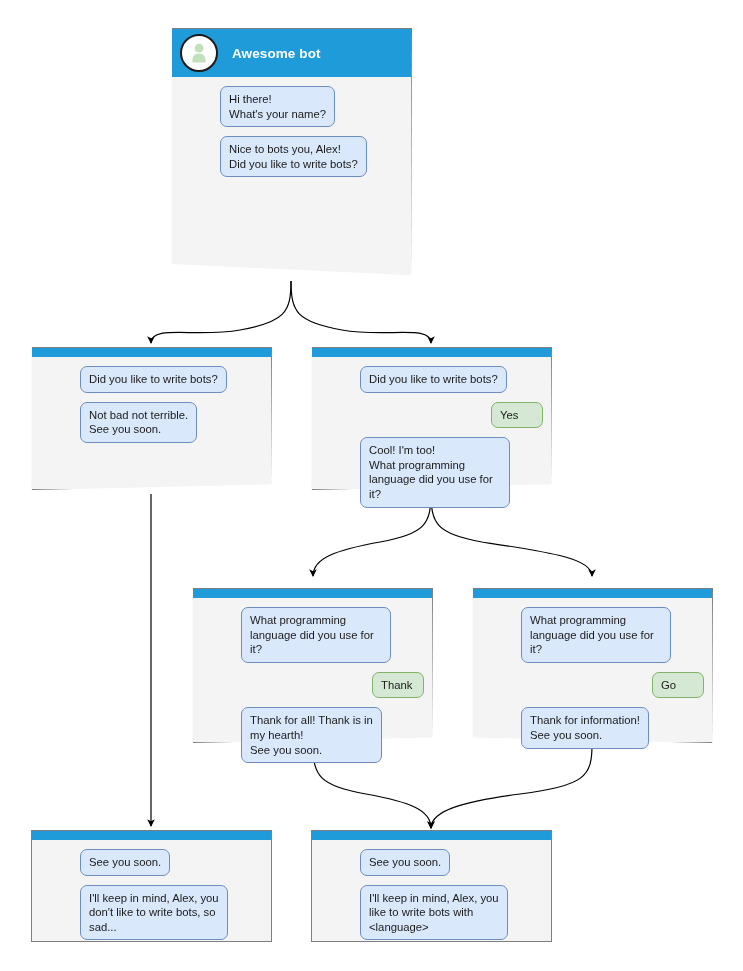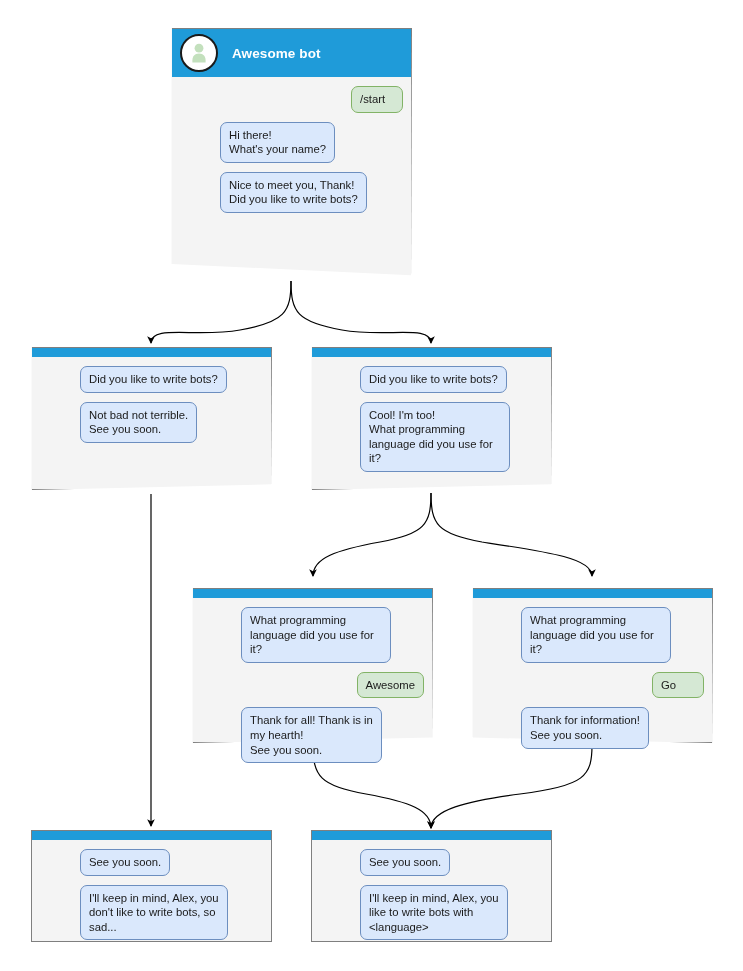--- a/index.html
+++ b/index.html
@@ -144,29 +144,26 @@
     <div class="card-titlebar main-head" style="height:48px; left:1px; width:239px; top:1px;">
       <span class="avatar">
         <svg width="26" height="26" viewBox="0 0 26 26" aria-hidden="true">
           <circle cx="13" cy="8.2" r="4.4" fill="#c3e0bd"></circle>
           <path d="M13 13.6 c-4.5 0 -6.6 3.2 -6.6 6.6 v2.4 h13.2 v-2.4 c0 -3.4 -2.1 -6.6 -6.6 -6.6 z" fill="#c3e0bd"></path>
         </svg>
       </span>
       <span class="main-title">Awesome bot</span>
     </div>
     <div class="card-body msgs" style="top:50px;">
-      <div class="row right">
-        <div class="bubble user">/start</div>
-      </div>
       <div class="row left">
         <div class="bubble bot">Hi there!
 What's your name?</div>
       </div>
       <div class="row left">
-        <div class="bubble bot">Nice to meet you, Thank!
+        <div class="bubble bot">Nice to bots you, Alex!
 Did you like to write bots?</div>
       </div>
     </div>
   </div>
 
   <div class="card" style="left:31px; top:347px; width:241px; height:143px;">
     <div class="card-skew" style="clip-path: polygon(0.4% 0%, 100% 0%, 99.6% 96%, 0.4% 100%);"></div>
     <div class="card-titlebar" style="height:9px; left:1px; width:239px; top:1px;"></div>
     <div class="card-body msgs" style="top:11px;">
       <div class="row left">
@@ -178,39 +175,42 @@
       </div>
     </div>
   </div>
 
   <div class="card" style="left:311px; top:347px; width:241px; height:143px;">
     <div class="card-skew" style="clip-path: polygon(0.4% 0%, 100% 0%, 99.6% 96%, 0.4% 100%);"></div>
     <div class="card-titlebar" style="height:9px; left:1px; width:239px; top:1px;"></div>
     <div class="card-body msgs" style="top:11px;">
       <div class="row left">
         <div class="bubble bot">Did you like to write bots?</div>
+      </div>
+      <div class="row right">
+        <div class="bubble user">Yes</div>
       </div>
       <div class="row left">
         <div class="bubble bot">Cool! I'm too!
 What programming
 language did you use for it?</div>
       </div>
     </div>
   </div>
 
   <div class="card" style="left:192px; top:588px; width:241px; height:155px;">
     <div class="card-skew" style="clip-path: polygon(0.4% 0%, 100% 0%, 99.6% 96.5%, 0.4% 100%);"></div>
     <div class="card-titlebar" style="height:9px; left:1px; width:239px; top:1px;"></div>
     <div class="card-body msgs" style="top:11px;">
       <div class="row left">
         <div class="bubble bot">What programming
 language did you use for it?</div>
       </div>
       <div class="row right">
-        <div class="bubble user">Awesome</div>
+        <div class="bubble user">Thank</div>
       </div>
       <div class="row left">
         <div class="bubble bot">Thank for all! Thank is in
 my hearth!
 See you soon.</div>
       </div>
     </div>
   </div>
 
   <div class="card" style="left:472px; top:588px; width:241px; height:155px;">

